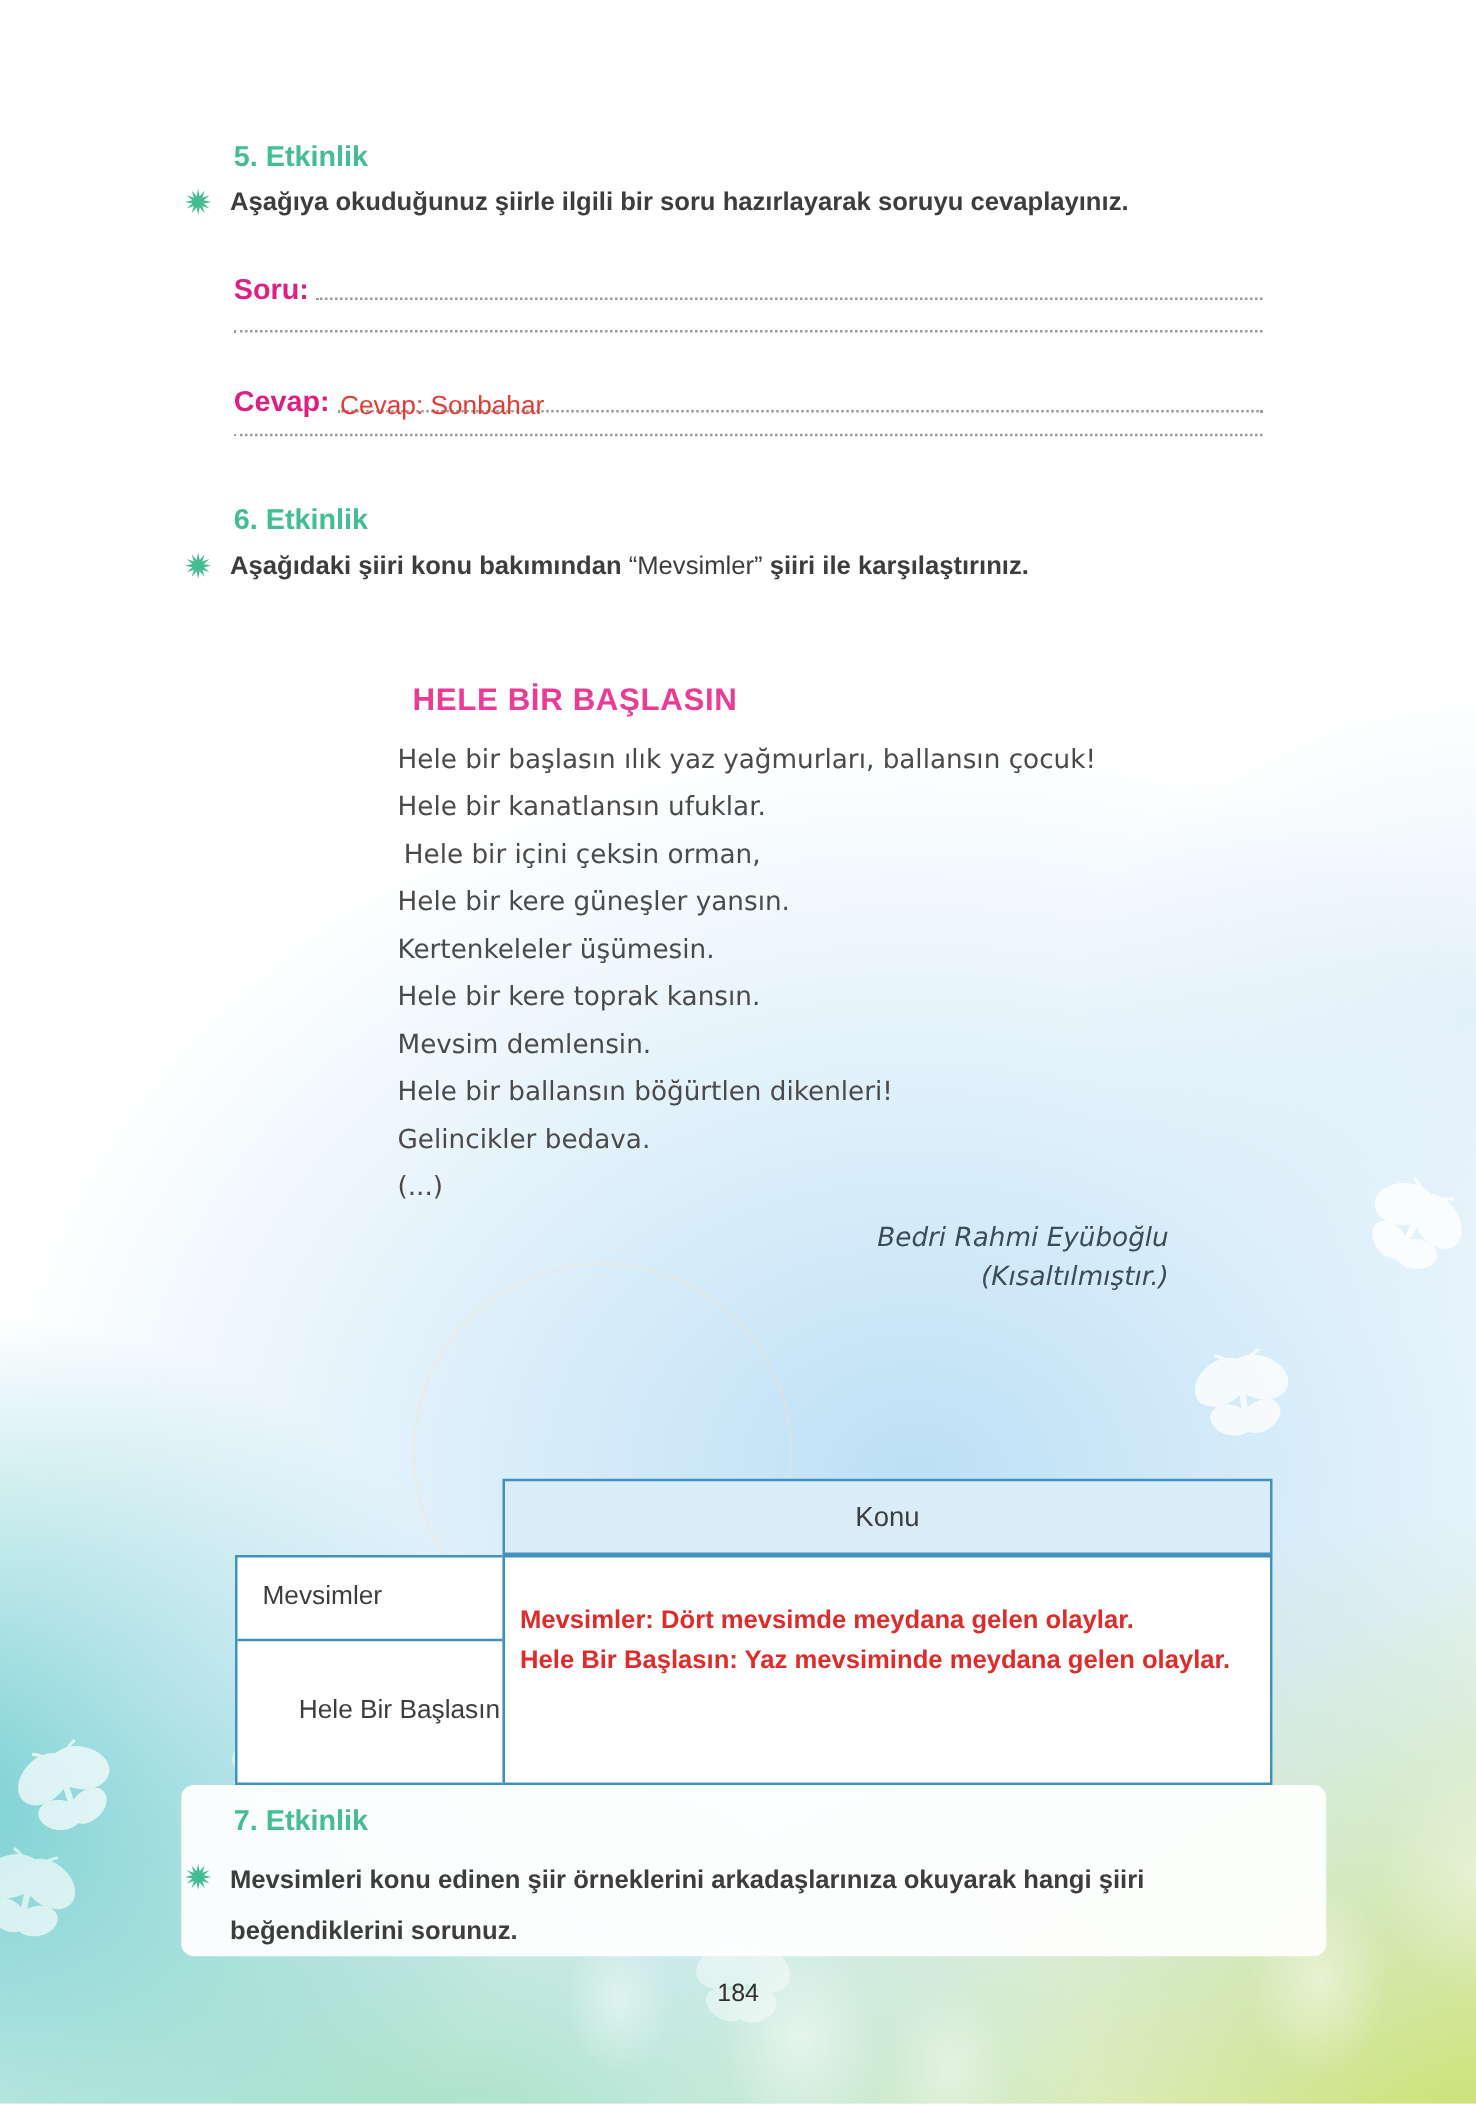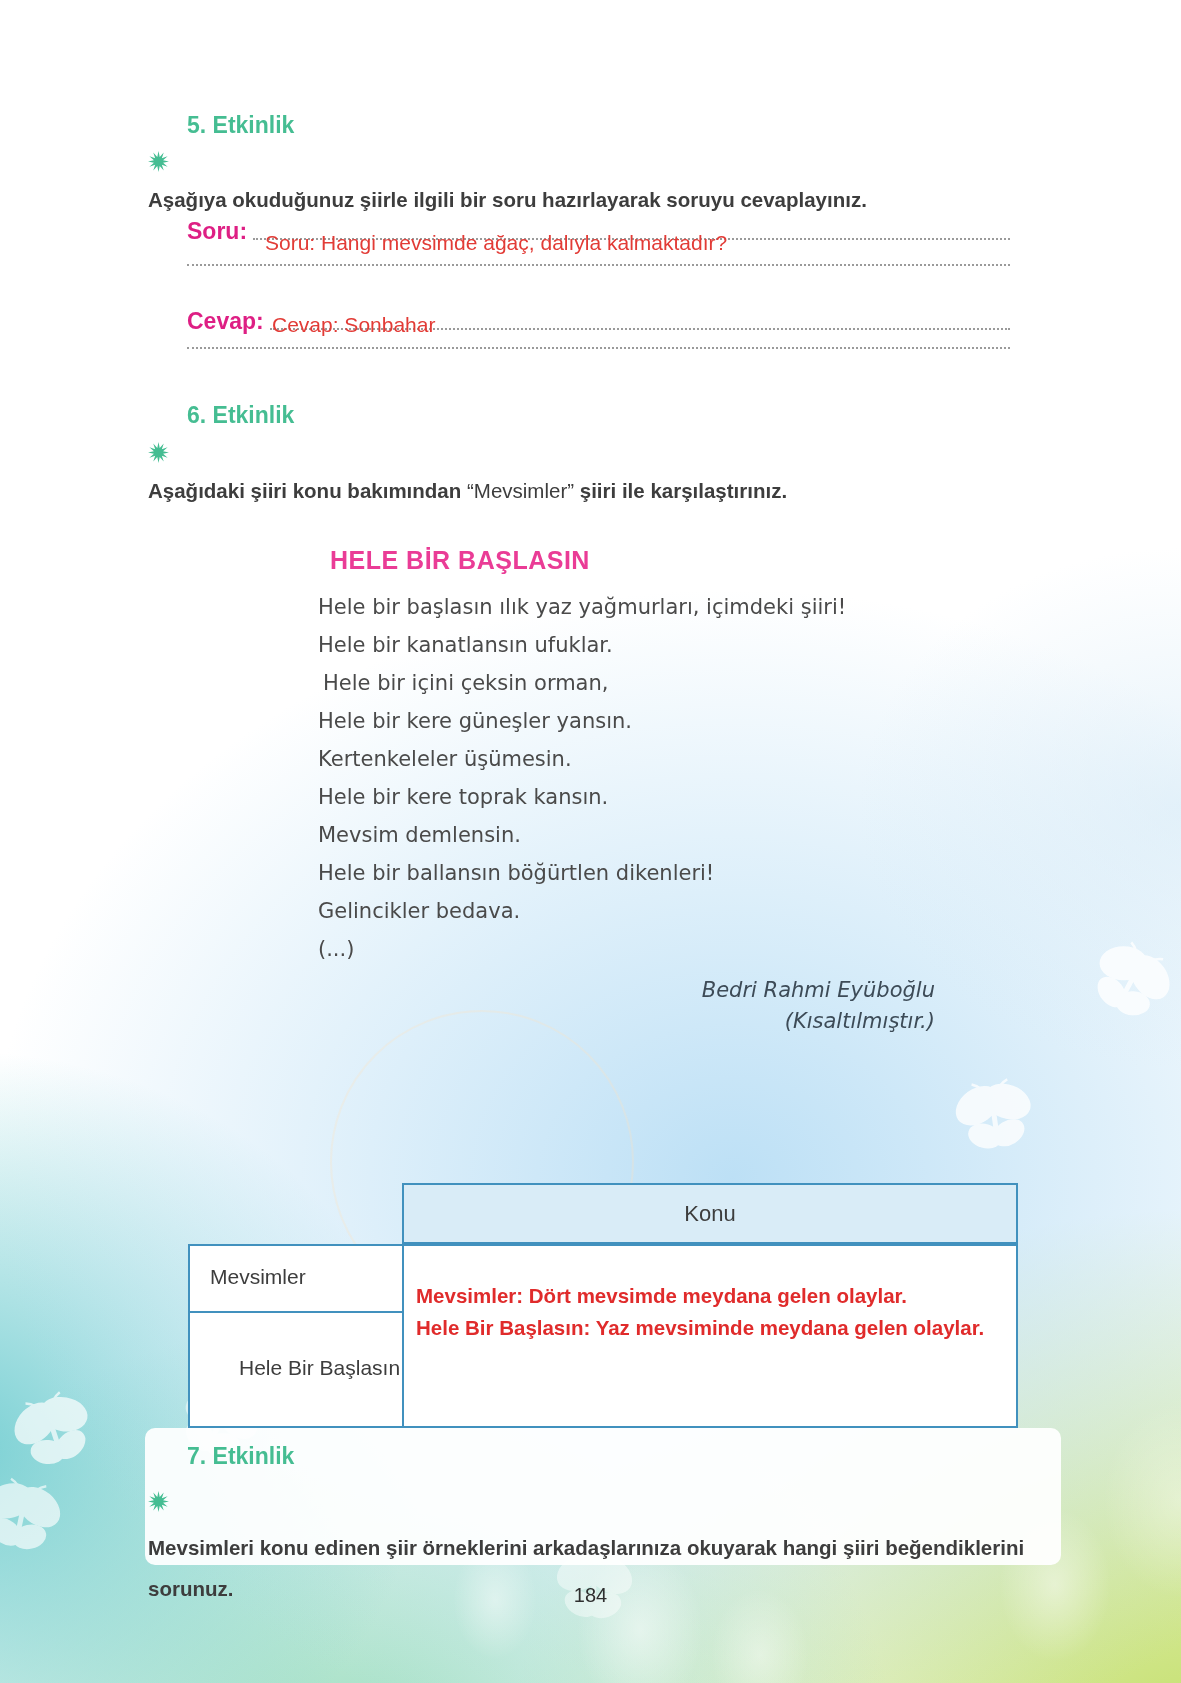--- a/index.html
+++ b/index.html
@@ -21,21 +21,21 @@
       radial-gradient(1050px 820px at 102% 104%, rgba(188,219,88,.90), rgba(188,219,88,0) 66%),
       #ffffff;
   }
   .abs{position:absolute;}
   
   .bfly{position:absolute;opacity:.72;z-index:1;}
   .flare-ring{position:absolute;left:330px;top:1010px;width:300px;height:300px;border-radius:50%;
     border:2px solid rgba(255,225,190,.28);z-index:1;}
   
   .etkinlik{color:#45bd92;font-size:23px;font-weight:700;z-index:3;white-space:nowrap;}
-  .bullet-row{display:flex;align-items:flex-start;gap:15px;z-index:3;flex-direction:column;}
+  .bullet-row{display:flex;align-items:flex-start;gap:15px;z-index:3;}
   .bullet-row .star{flex:0 0 auto;margin-top:2px;}
   .instr{color:#3d3d3d;font-size:20.5px;font-weight:700;line-height:41px;}
   .quoted{font-weight:400;}
   .label-pink{color:#de1f84;font-size:23px;font-weight:700;white-space:nowrap;}
   .ansrow{display:flex;align-items:flex-end;z-index:3;margin-top:22px;}
   .dots{flex:1 1 auto;border-bottom:2px dotted #9a9a9a;margin:0 0 5px 6px;height:1px;}
   .dotline{border-bottom:2px dotted #9a9a9a;z-index:3;}
   .red{color:#e23b36;font-size:21px;white-space:nowrap;z-index:3;}
   .poem-title{color:#ea3c96;font-size:25px;font-weight:700;letter-spacing:.5px;z-index:3;white-space:nowrap;}
   .poem-line{font-family:"DejaVu Sans",sans-serif;color:#4a4a4a;font-size:21px;white-space:nowrap;z-index:3;}
@@ -102,42 +102,41 @@
     <svg class="star" width="21" height="21" viewBox="0 0 20 20">
         <use href="#star12"></use>
       </svg>
     <div class="instr" style="line-height:26px;">Aşağıya okuduğunuz şiirle ilgili bir soru hazırlayarak soruyu cevaplayınız.</div>
   </div>
 
   <div class="abs ansrow" style="left:187px;top:196px;width:823px;">
     <span class="label-pink">Soru:</span>
     <span class="dots"></span>
   </div>
-  <div class="abs red" style="left:265px;top:231px;">Soru: Hangi mevsimde ağaç, dalıyla kalmaktadır?</div>
   <div class="abs dotline" style="left:187px;top:250px;width:823px;height:14px;"></div>
 
   <div class="abs ansrow" style="left:187px;top:286px;width:823px;">
     <span class="label-pink">Cevap:</span>
     <span class="dots"></span>
   </div>
   <div class="abs red" style="left:272px;top:313px;">Cevap: Sonbahar</div>
   <div class="abs dotline" style="left:187px;top:333px;width:823px;height:14px;"></div>
 
   <div class="abs etkinlik" style="left:187px;top:402px;">6. Etkinlik</div>
 
   <div class="abs bullet-row" style="left:148px;top:440px;width:900px;">
     <svg class="star" width="21" height="21" viewBox="0 0 20 20">
         <use href="#star12"></use>
       </svg>
     <div class="instr" style="line-height:26px;white-space:nowrap;"><span>Aşağıdaki şiiri konu bakımından </span><span class="quoted">“Mevsimler”</span><span> şiiri ile karşılaştırınız.</span></div>
   </div>
 
   <div class="abs poem-title" style="left:330px;top:546px;">HELE BİR BAŞLASIN</div>
 
-  <div class="abs poem-line" style="left:318px;top:595px;">Hele bir başlasın ılık yaz yağmurları, içimdeki şiiri!</div>
+  <div class="abs poem-line" style="left:318px;top:595px;">Hele bir başlasın ılık yaz yağmurları, ballansın çocuk!</div>
   <div class="abs poem-line" style="left:318px;top:633px;">Hele bir kanatlansın ufuklar.</div>
   <div class="abs poem-line" style="left:323px;top:671px;">Hele bir içini çeksin orman,</div>
   <div class="abs poem-line" style="left:318px;top:709px;">Hele bir kere güneşler yansın.</div>
   <div class="abs poem-line" style="left:318px;top:747px;">Kertenkeleler üşümesin.</div>
   <div class="abs poem-line" style="left:318px;top:785px;text-align:right;">Hele bir kere toprak kansın.</div>
   <div class="abs poem-line" style="left:318px;top:823px;">Mevsim demlensin.</div>
   <div class="abs poem-line" style="left:318px;top:861px;">Hele bir ballansın böğürtlen dikenleri!</div>
   <div class="abs poem-line" style="left:318px;top:899px;">Gelincikler bedava.</div>
   <div class="abs poem-line" style="left:318px;top:937px;">(...)</div>
 

